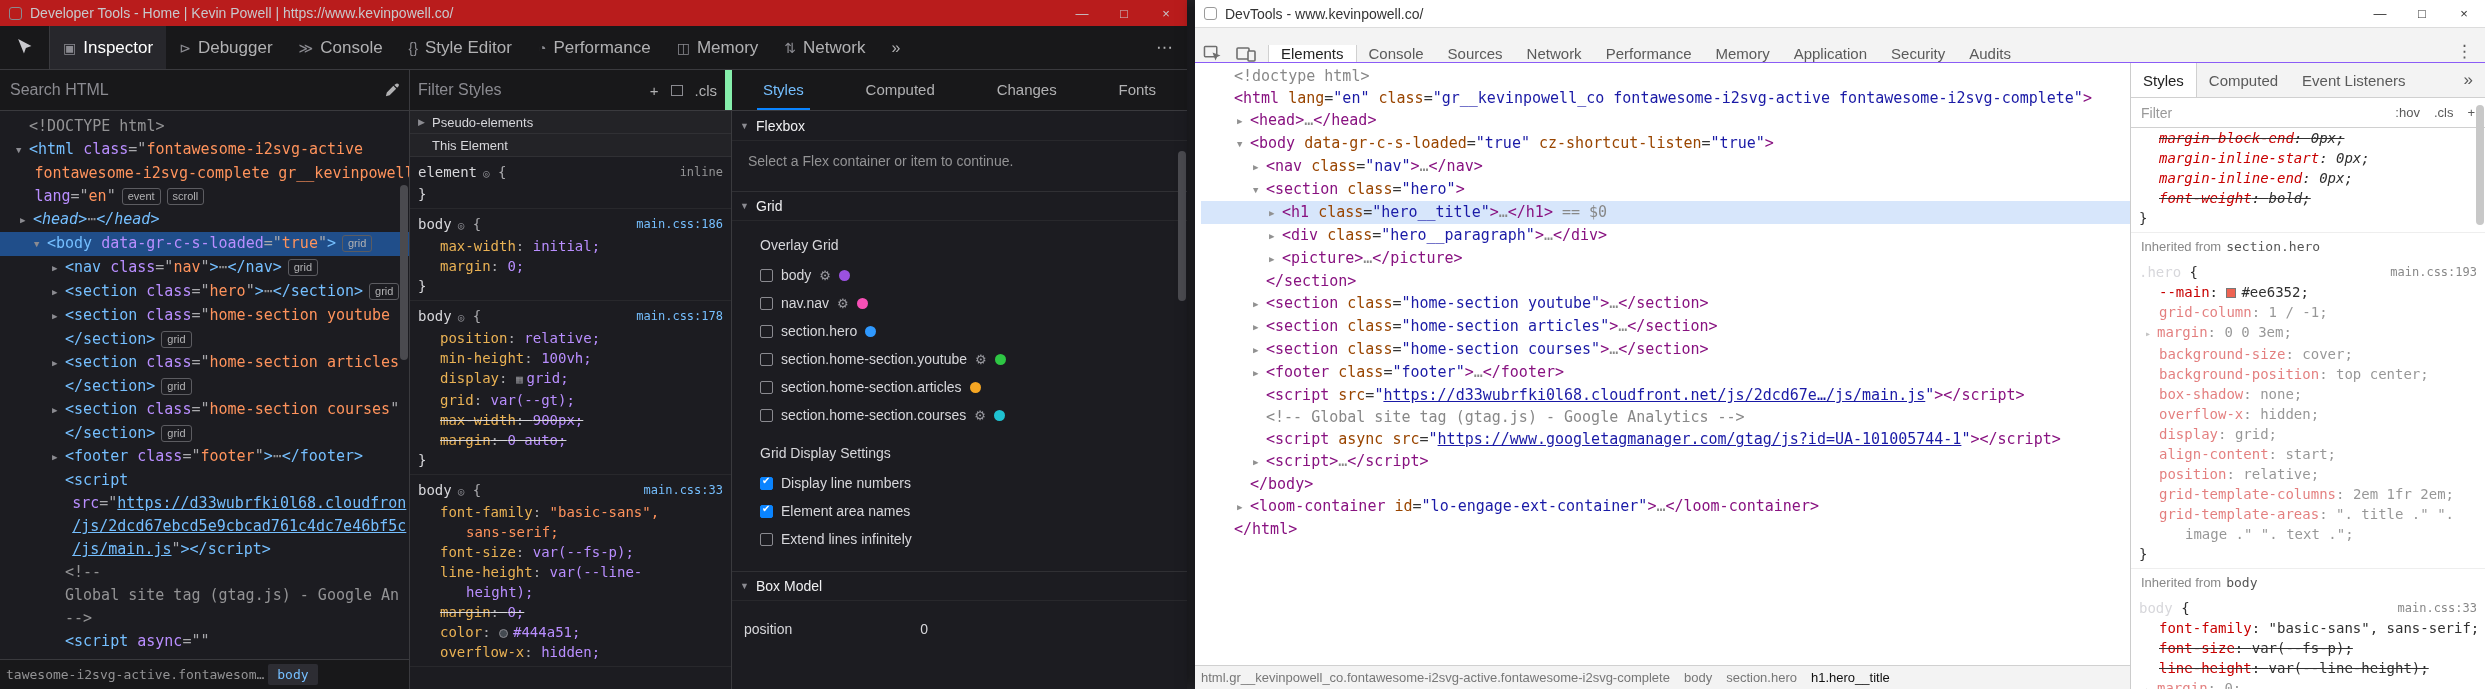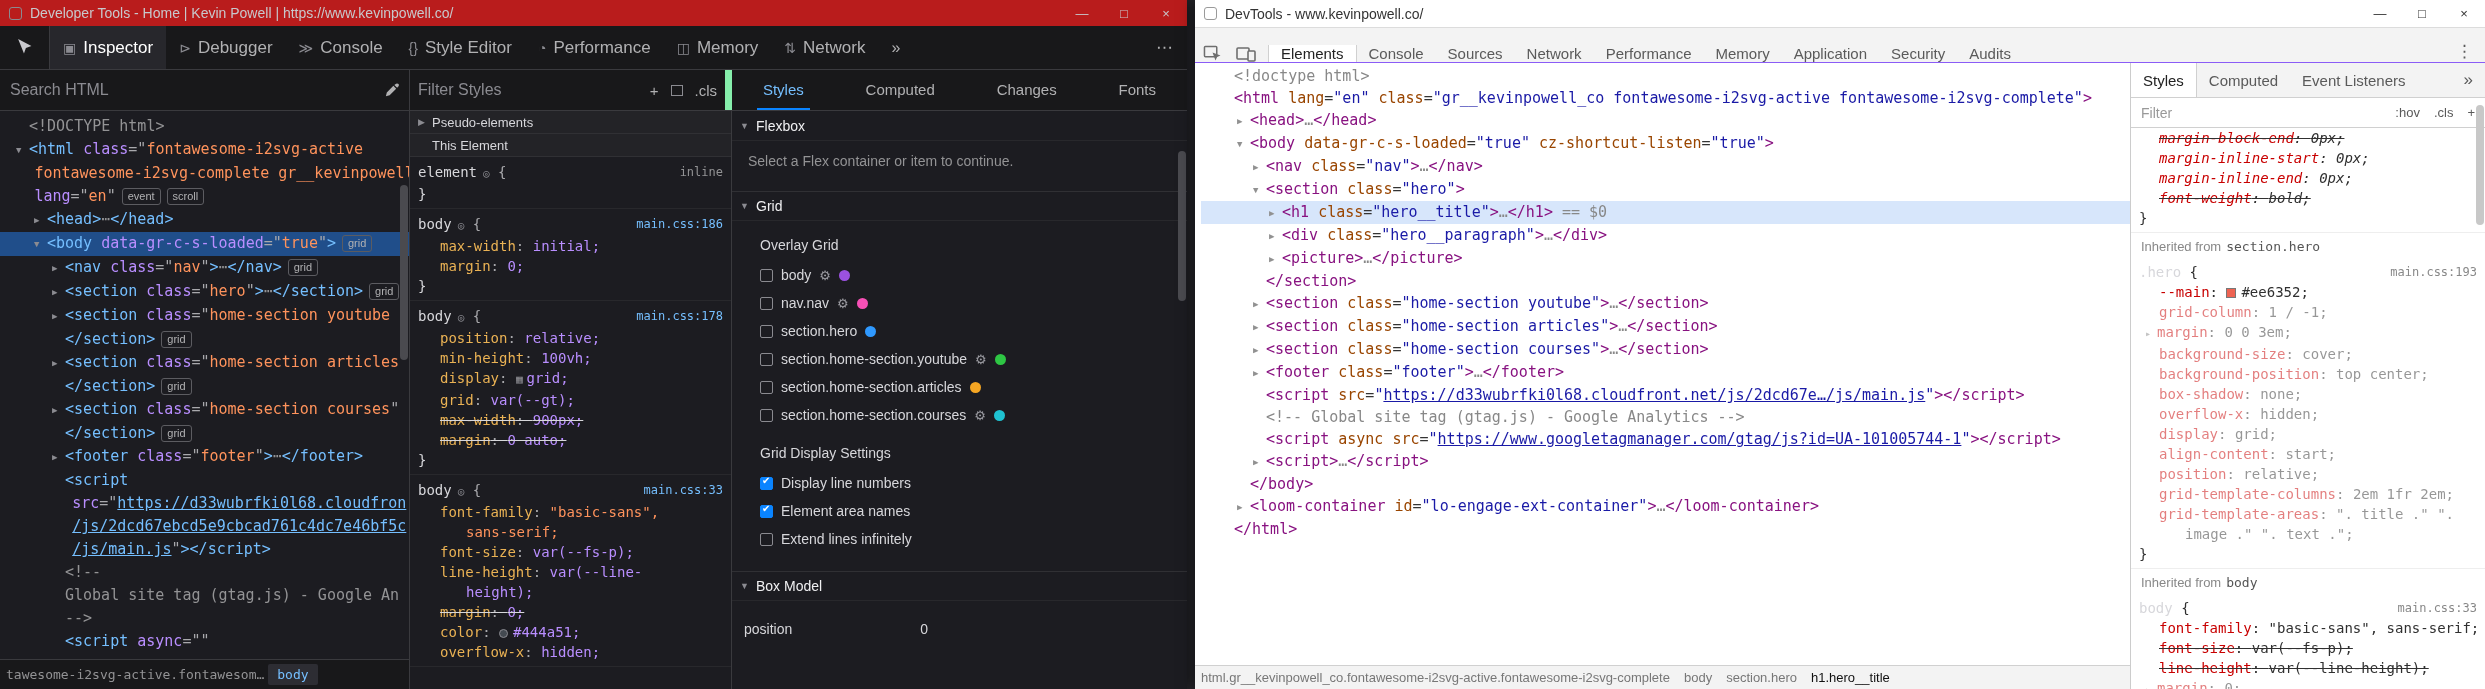--- a/index.html
+++ b/index.html
@@ -233,21 +233,21 @@
         </nav>
     </div>
 
     <div class="ff-content">
       <div class="ff-markup mono">
         <div class="ff-tree">
             <div class="trow" style="padding-left: 16px;"><span class="arrow"></span><span class="tk-comment">&lt;!DOCTYPE html&gt;</span></div>
             <div class="trow" style="padding-left: 16px;"><span class="arrow">▼</span><span class="tk-tag">&lt;html</span><span class="tk-plain"> </span><span class="tk-attr">class</span><span class="tk-plain">="</span><span class="tk-val">fontawesome-i2svg-active</span></div>
             <div class="trow" style="padding-left: 21.4px;"><span class="arrow"></span><span class="tk-val">fontawesome-i2svg-complete gr__kevinpowell</span></div>
             <div class="trow" style="padding-left: 21.4px;"><span class="arrow"></span><span class="tk-attr">lang</span><span class="tk-plain">="</span><span class="tk-val">en</span><span class="tk-plain">"</span><span class="tk-badge">event</span><span class="tk-badge">scroll</span></div>
-            <div class="trow" style="padding-left: 34px;"><span class="arrow">▶</span><span class="tk-tag">&lt;head&gt;</span><span class="tk-dots">⋯</span><span class="tk-tag">&lt;/head&gt;</span></div>
+            <div class="trow" style="padding-left: 20px; font-style: italic;"><span class="arrow">▶</span><span class="tk-tag">&lt;head&gt;</span><span class="tk-dots">⋯</span><span class="tk-tag">&lt;/head&gt;</span></div>
             <div class="trow sel" style="padding-left: 34px;"><span class="arrow">▼</span><span class="tk-tag">&lt;body</span><span class="tk-plain"> </span><span class="tk-attr">data-gr-c-s-loaded</span><span class="tk-plain">="</span><span class="tk-val">true</span><span class="tk-plain">"</span><span class="tk-tag">&gt;</span><span class="tk-badge">grid</span></div>
             <div class="trow" style="padding-left: 52px;"><span class="arrow">▶</span><span class="tk-tag">&lt;nav</span><span class="tk-plain"> </span><span class="tk-attr">class</span><span class="tk-plain">="</span><span class="tk-val">nav</span><span class="tk-plain">"</span><span class="tk-tag">&gt;</span><span class="tk-dots">⋯</span><span class="tk-tag">&lt;/nav&gt;</span><span class="tk-badge">grid</span></div>
             <div class="trow" style="padding-left: 52px;"><span class="arrow">▶</span><span class="tk-tag">&lt;section</span><span class="tk-plain"> </span><span class="tk-attr">class</span><span class="tk-plain">="</span><span class="tk-val">hero</span><span class="tk-plain">"</span><span class="tk-tag">&gt;</span><span class="tk-dots">⋯</span><span class="tk-tag">&lt;/section&gt;</span><span class="tk-badge">grid</span></div>
             <div class="trow" style="padding-left: 52px;"><span class="arrow">▶</span><span class="tk-tag">&lt;section</span><span class="tk-plain"> </span><span class="tk-attr">class</span><span class="tk-plain">="</span><span class="tk-val">home-section youtube</span></div>
             <div class="trow" style="padding-left: 52px;"><span class="arrow"></span><span class="tk-tag">&lt;/section&gt;</span><span class="tk-badge">grid</span></div>
             <div class="trow" style="padding-left: 52px;"><span class="arrow">▶</span><span class="tk-tag">&lt;section</span><span class="tk-plain"> </span><span class="tk-attr">class</span><span class="tk-plain">="</span><span class="tk-val">home-section articles</span></div>
             <div class="trow" style="padding-left: 52px;"><span class="arrow"></span><span class="tk-tag">&lt;/section&gt;</span><span class="tk-badge">grid</span></div>
             <div class="trow" style="padding-left: 52px;"><span class="arrow">▶</span><span class="tk-tag">&lt;section</span><span class="tk-plain"> </span><span class="tk-attr">class</span><span class="tk-plain">="</span><span class="tk-val">home-section courses</span><span class="tk-plain">"</span></div>
             <div class="trow" style="padding-left: 52px;"><span class="arrow"></span><span class="tk-tag">&lt;/section&gt;</span><span class="tk-badge">grid</span></div>
             <div class="trow" style="padding-left: 52px;"><span class="arrow">▶</span><span class="tk-tag">&lt;footer</span><span class="tk-plain"> </span><span class="tk-attr">class</span><span class="tk-plain">="</span><span class="tk-val">footer</span><span class="tk-plain">"</span><span class="tk-tag">&gt;</span><span class="tk-dots">⋯</span><span class="tk-tag">&lt;/footer&gt;</span></div>

